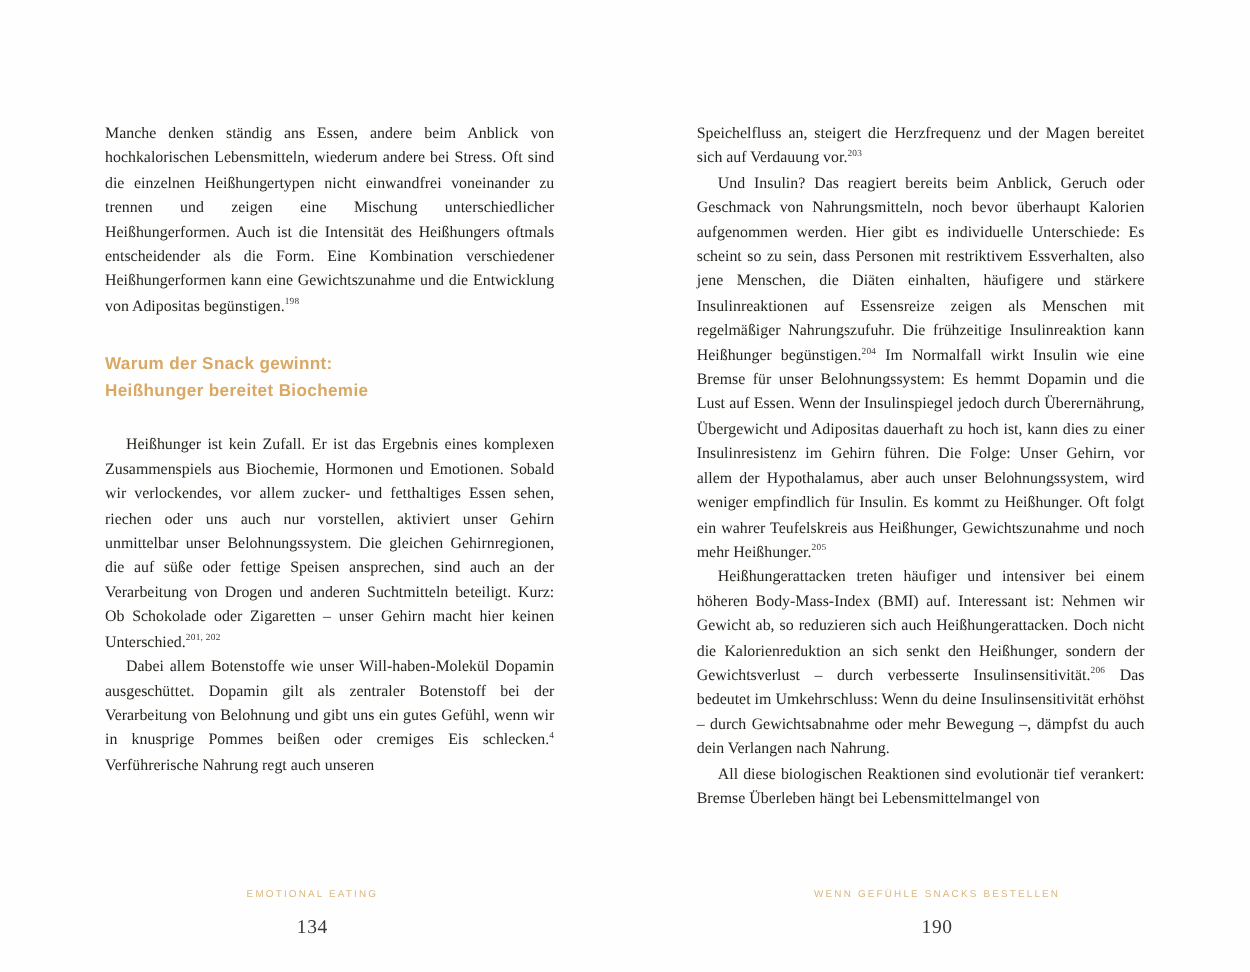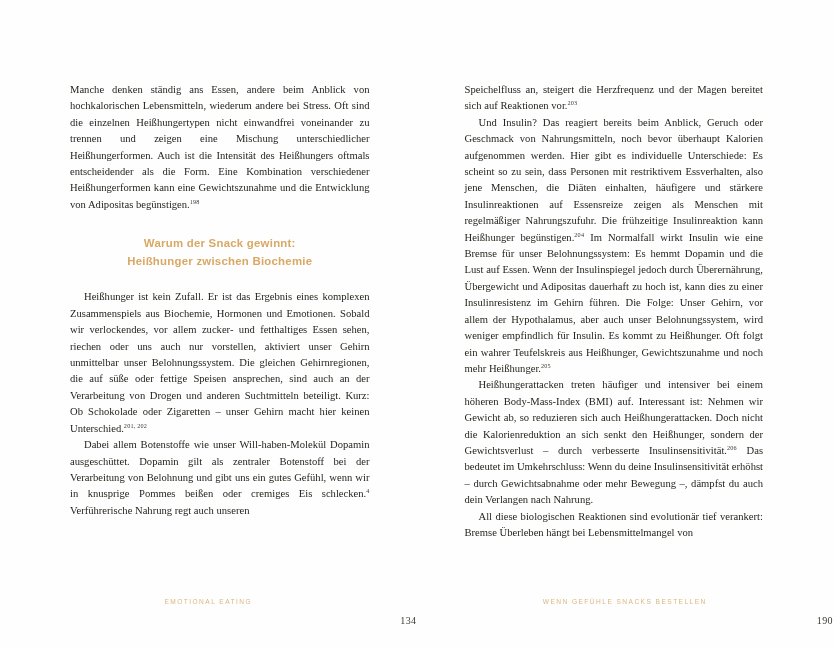--- a/index.html
+++ b/index.html
@@ -50,21 +50,20 @@
   sup {
     font-size: 6.2px;
     line-height: 0;
     vertical-align: 4.2px;
     letter-spacing: 0.2px;
     color: #3a3a33;
   }
 
   .section-heading {
     margin: 22px 0 19px 0;
-    text-align: center;
     font-family: "Liberation Sans", sans-serif;
     font-size: 11.4px;
     font-weight: bold;
     line-height: 17.6px;
     letter-spacing: 0.25px;
     color: #d9a864;
   }
   .section-heading .hl {
     display: block;
   }
@@ -79,61 +78,60 @@
   .running-head {
     font-family: "Liberation Sans", sans-serif;
     font-size: 6.6px;
     letter-spacing: 1.45px;
     color: #d9b77f;
     text-transform: uppercase;
     margin-bottom: 10px;
   }
   .folio {
     font-family: "Liberation Serif", serif;
-    font-size: 10px;
+    font-size: 13px;
     letter-spacing: 0.4px;
     color: #3a3a34;
-    text-align: right;
   }
 </style>
 </head>
 <body>
 
 <div class="spread">
 
   <div class="page page-left">
 
     <div class="textblock">
 
       <p class="cont"><span>Manche denken ständig ans Essen, andere beim Anblick von hochkalorischen Lebensmitteln, wiederum andere bei Stress. Oft sind die einzelnen Heißhungertypen nicht einwandfrei voneinander zu trennen und zeigen eine Mischung unterschiedlicher Heißhungerformen. Auch ist die Intensität des Heißhungers oftmals entscheidender als die Form. Eine Kombination verschiedener Heißhungerformen kann eine Gewichtszunahme und die Entwicklung von Adipositas begünstigen.</span><sup>198</sup></p>
 
       <div class="section-heading">
         <span class="hl">Warum der Snack gewinnt:</span>
-        <span class="hl">Heißhunger zwischen Biochemie</span>
+        <span class="hl">Heißhunger bereitet Biochemie</span>
       </div>
 
 
       <p class="indent"><span>Heißhunger ist kein Zufall. Er ist das Ergebnis eines komplexen Zusammenspiels aus Biochemie, Hormonen und Emotionen. Sobald wir verlockendes, vor allem zucker- und fetthaltiges Essen sehen, riechen oder uns auch nur vorstellen, aktiviert unser Gehirn unmittelbar unser Belohnungssystem. Die gleichen Gehirnregionen, die auf süße oder fettige Speisen ansprechen, sind auch an der Verarbeitung von Drogen und anderen Suchtmitteln beteiligt. Kurz: Ob Schokolade oder Zigaretten – unser Gehirn macht hier keinen Unterschied.</span><sup>201, 202</sup></p>
 
       <p class="indent"><span>Dabei allem Botenstoffe wie unser Will-haben-Molekül Dopamin ausgeschüttet. Dopamin gilt als zentraler Botenstoff bei der Verarbeitung von Belohnung und gibt uns ein gutes Gefühl, wenn wir in knusprige Pommes beißen oder cremiges Eis schlecken.</span><sup>4</sup><span> Verführerische Nahrung regt auch unseren</span></p>
 
     </div>
 
     <div class="footer">
       <div class="running-head">Emotional Eating</div>
       <div class="folio">134</div>
     </div>
 
   </div>
 
   <div class="page page-right">
 
     <div class="textblock">
 
-      <p class="cont"><span>Speichelfluss an, steigert die Herzfrequenz und der Magen bereitet sich auf Reaktionen vor.</span><sup>203</sup></p>
+      <p class="cont"><span>Speichelfluss an, steigert die Herzfrequenz und der Magen bereitet sich auf Verdauung vor.</span><sup>203</sup></p>
 
       <p class="indent"><span>Und Insulin? Das reagiert bereits beim Anblick, Geruch oder Geschmack von Nahrungsmitteln, noch bevor überhaupt Kalorien aufgenommen werden. Hier gibt es individuelle Unterschiede: Es scheint so zu sein, dass Personen mit restriktivem Essverhalten, also jene Menschen, die Diäten einhalten, häufigere und stärkere Insulinreaktionen auf Essensreize zeigen als Menschen mit regelmäßiger Nahrungszufuhr. Die frühzeitige Insulinreaktion kann Heißhunger begünstigen.</span><sup>204</sup><span> Im Normalfall wirkt Insulin wie eine Bremse für unser Belohnungssystem: Es hemmt Dopamin und die Lust auf Essen. Wenn der Insulinspiegel jedoch durch Überernährung, Übergewicht und Adipositas dauerhaft zu hoch ist, kann dies zu einer Insulinresistenz im Gehirn führen. Die Folge: Unser Gehirn, vor allem der Hypothalamus, aber auch unser Belohnungssystem, wird weniger empfindlich für Insulin. Es kommt zu Heißhunger. Oft folgt ein wahrer Teufelskreis aus Heißhunger, Gewichtszunahme und noch mehr Heißhunger.</span><sup>205</sup></p>
 
       <p class="indent"><span>Heißhungerattacken treten häufiger und intensiver bei einem höheren Body-Mass-Index (BMI) auf. Interessant ist: Nehmen wir Gewicht ab, so reduzieren sich auch Heißhungerattacken. Doch nicht die Kalorienreduktion an sich senkt den Heißhunger, sondern der Gewichtsverlust – durch verbesserte Insulinsensitivität.</span><sup>206</sup><span> Das bedeutet im Umkehrschluss: Wenn du deine Insulinsensitivität erhöhst – durch Gewichtsabnahme oder mehr Bewegung –, dämpfst du auch dein Verlangen nach Nahrung.</span></p>
 
       <p class="indent"><span>All diese biologischen Reaktionen sind evolutionär tief verankert: Bremse Überleben hängt bei Lebensmittelmangel von</span></p>
 
     </div>
 
     <div class="footer">

